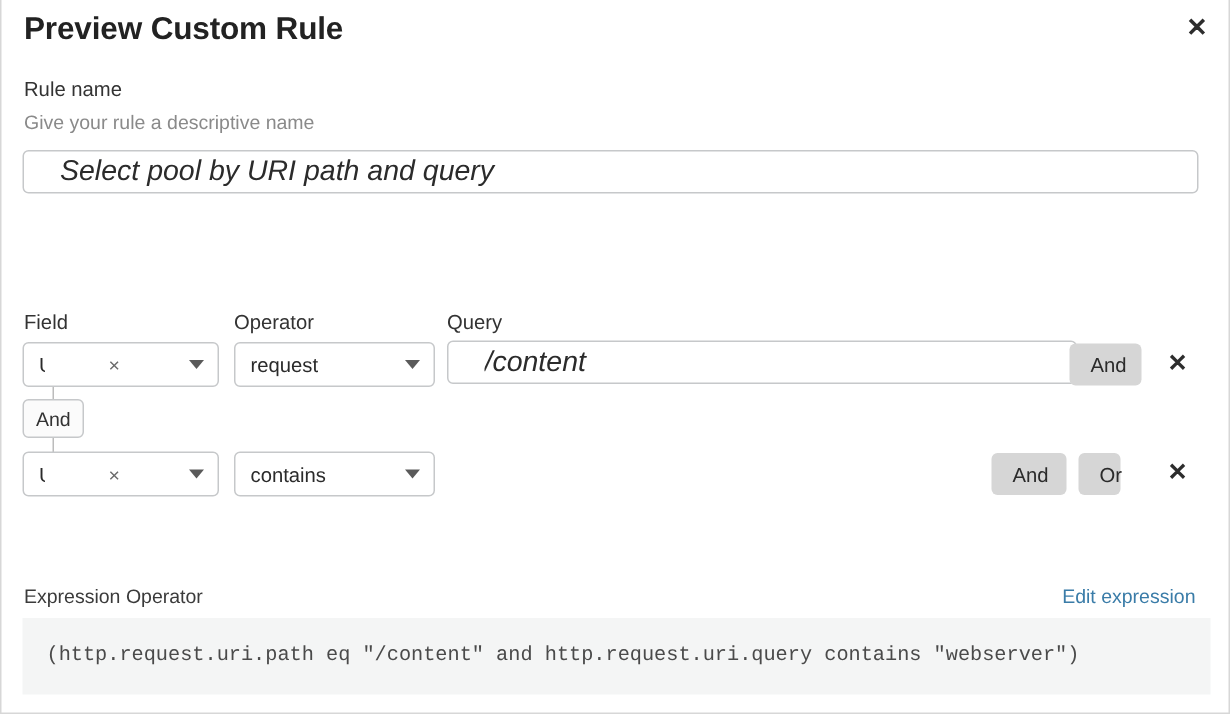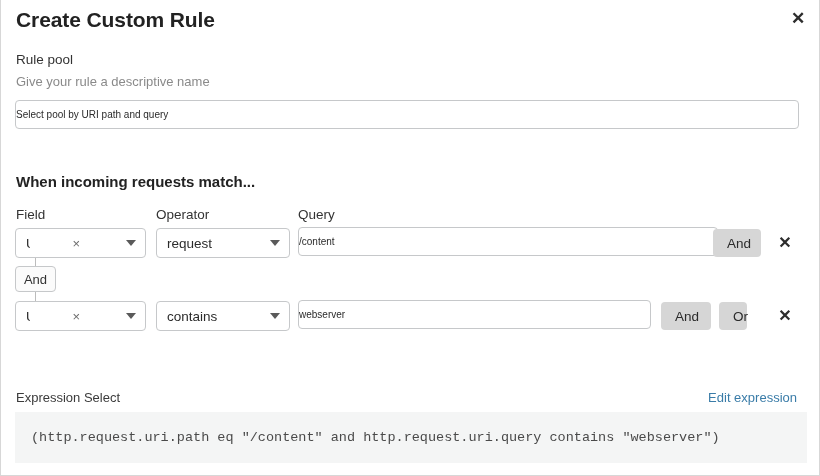--- a/index.html
+++ b/index.html
@@ -62,24 +62,25 @@
     font-size: 13px;
     color: #8a8a8a;
   }
   .text-input {
     position: absolute;
     height: 29px;
     border: 1px solid #c6c8ca;
     border-radius: 4px;
     background: #ffffff;
     font-family: "Liberation Sans", sans-serif;
-    font-size: 10px;
+    font-size: 19px;
     color: #2b2b2b;
-    padding: 0 0;
+    padding: 0 24px;
     outline: none;
+    font-style: italic;
   }
   .text-input::placeholder { color: #9b9b9b; }
 
   #rule-name-label { left: 15px; top: 52px; }
   #rule-name-helper { left: 15px; top: 74px; text-align: right; }
   #rule-name-input { left: 14px; top: 100px; width: 784px; }
 
   
   .section-heading {
     position: absolute;
@@ -238,28 +239,27 @@
     color: #4a4a4a;
     white-space: nowrap;
     overflow: hidden;
   }
 </style>
 </head>
 <body>
 
 <div class="panel">
 
-  <div class="dialog-title">Create Custom Rule</div>
+  <div class="dialog-title">Preview Custom Rule</div>
   <div class="close-btn">✕</div>
 
-  <div class="field-label" id="rule-name-label">Rule pool</div>
+  <div class="field-label" id="rule-name-label">Rule name</div>
   <div class="helper-text" id="rule-name-helper">Give your rule a descriptive name</div>
   <input class="text-input" id="rule-name-input" value="Select pool by URI path and query" placeholder="Enter rule name" style="">
 
-  <div class="section-heading">When incoming requests match...</div>
 
   <div class="field-label" id="col-field">Field</div>
   <div class="field-label" id="col-operator">Operator</div>
   <div class="field-label" id="col-value">Query</div>
 
   <div class="rule-row" id="row-1">
     <div class="select-box field-select">
       <span class="sel-text">URI Path</span>
       <span class="select-clear">×</span>
       <span class="caret"></span>
@@ -282,23 +282,22 @@
   <div class="rule-row" id="row-2">
     <div class="select-box field-select">
       <span class="sel-text">URI Query St...</span>
       <span class="select-clear">×</span>
       <span class="caret"></span>
     </div>
     <div class="select-box operator-select">
       <span class="sel-text">contains</span>
       <span class="caret"></span>
     </div>
-    <input class="text-input value-input" id="value-input-2" value="webserver" placeholder="Enter value" style="">
     <button class="pill-btn" id="and-btn-2">And</button>
     <button class="pill-btn" id="or-btn-2">Or</button>
     <div class="row-delete" id="delete-row-2">✕</div>
   </div>
 
-  <div class="expr-label">Expression Select</div>
+  <div class="expr-label">Expression Operator</div>
   <a class="expr-edit-link">Edit expression</a>
   <div class="expr-code">(http.request.uri.path eq "/content" and http.request.uri.query contains "webserver")</div>
 
 </div>
 
 </body></html>

